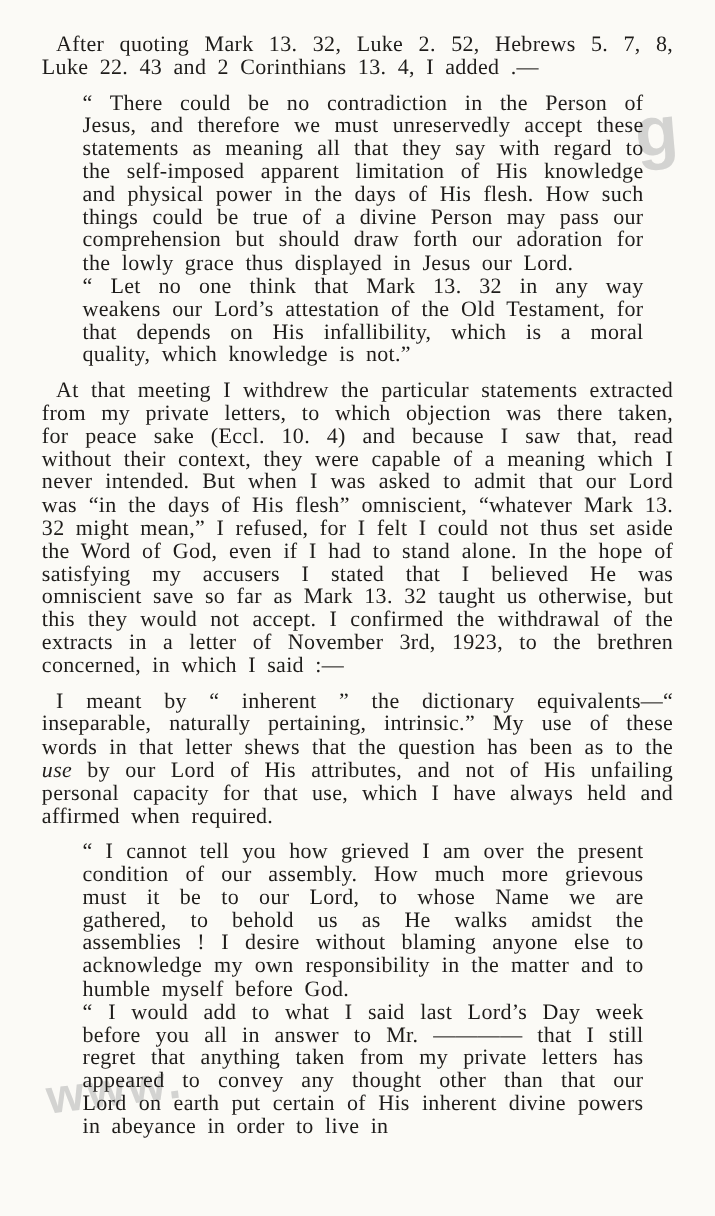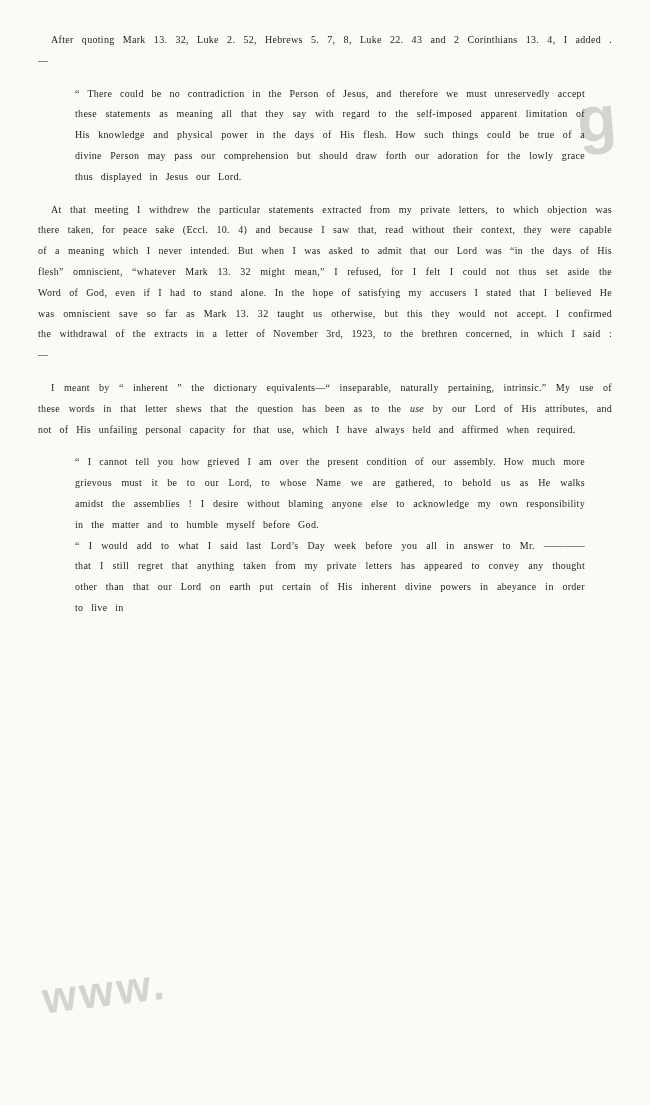--- a/index.html
+++ b/index.html
@@ -14,21 +14,21 @@
     position: relative;
     width: 650px;
     height: 1105px;
     box-sizing: border-box;
     padding: 30px 38px 10px 38px;
     color: #1e1c1a;
     background: #fbfaf6;
   }
   .text-block p {
     margin: 0;
-    font-size: 10px;
+    font-size: 20px;
     line-height: 20.8px;
     text-align: justify;
     letter-spacing: 0.3px;
     word-spacing: 5px;
     font-family: Liberation Serif, serif;
   }
   .text-block p.body { text-indent: 13px; }
   .text-block p.quote {
     margin-left: 37px;
     margin-right: 27px;
@@ -60,18 +60,19 @@
 </style>
 </head>
 <body>
 
 <div class="page">
   <div class="watermark wm-start">www.</div>
   <div class="watermark wm-end">g</div>
   <div class="text-block" id="text-block">
       <p class="body"><span>After quoting Mark 13. 32, Luke 2. 52, Hebrews 5. 7, 8, Luke 22. 43 and 2 Corinthians 13. 4, I added .—</span></p>
       <p class="quote gap"><span>“ There could be no contradiction in the Person of Jesus, and therefore we must unreservedly accept these statements as meaning all that they say with regard to the self-imposed apparent limitation of His knowledge and physical power in the days of His flesh.  How such things could be true of a divine Person may pass our comprehension but should draw forth our adoration for the lowly grace thus displayed in Jesus our Lord.</span></p>
+      <p class="quote"><span>“ Let no one think that Mark 13. 32 in any way weakens our Lord’s attestation of the Old Testament, for that depends on His infallibility, which is a moral quality, which knowledge is not.”</span></p>
       <p class="body gap"><span>At that meeting I withdrew the particular statements extracted from my private letters, to which objection was there taken, for peace sake (Eccl. 10. 4) and because I saw that, read without their context, they were capable of a meaning which I never intended.  But when I was asked to admit that our Lord was “in the days of His flesh” omniscient, “whatever Mark 13. 32 might mean,” I refused, for I felt I could not thus set aside the Word of God, even if I had to stand alone.  In the hope of satisfying my accusers I stated that I believed He was omniscient save so far as Mark 13. 32 taught us otherwise, but this they would not accept.  I confirmed the withdrawal of the extracts in a letter of November 3rd, 1923, to the brethren concerned, in which I said :—</span></p>
       <p class="body gap"><span>I meant by “ inherent ” the dictionary equivalents—“ inseparable, naturally pertaining, intrinsic.”  My use of these words in that letter shews that the question has been as to the </span><span class="italic">use</span><span> by our Lord of His attributes, and not of His unfailing personal capacity for that use, which I have always held and affirmed when required.</span></p>
       <p class="quote gap"><span>“ I cannot tell you how grieved I am over the present condition of our assembly.  How much more grievous must it be to our Lord, to whose Name we are gathered, to behold us as He walks amidst the assemblies !  I desire without blaming anyone else to acknowledge my own responsibility in the matter and to humble myself before God.</span></p>
       <p class="quote"><span>“ I would add to what I said last Lord’s Day week before you all in answer to Mr. ———— that I still regret that anything taken from my private letters has appeared to convey any thought other than that our Lord on earth put certain of His inherent divine powers in abeyance in order to live in</span></p>
     </div>
 </div>
 
 </body></html>

